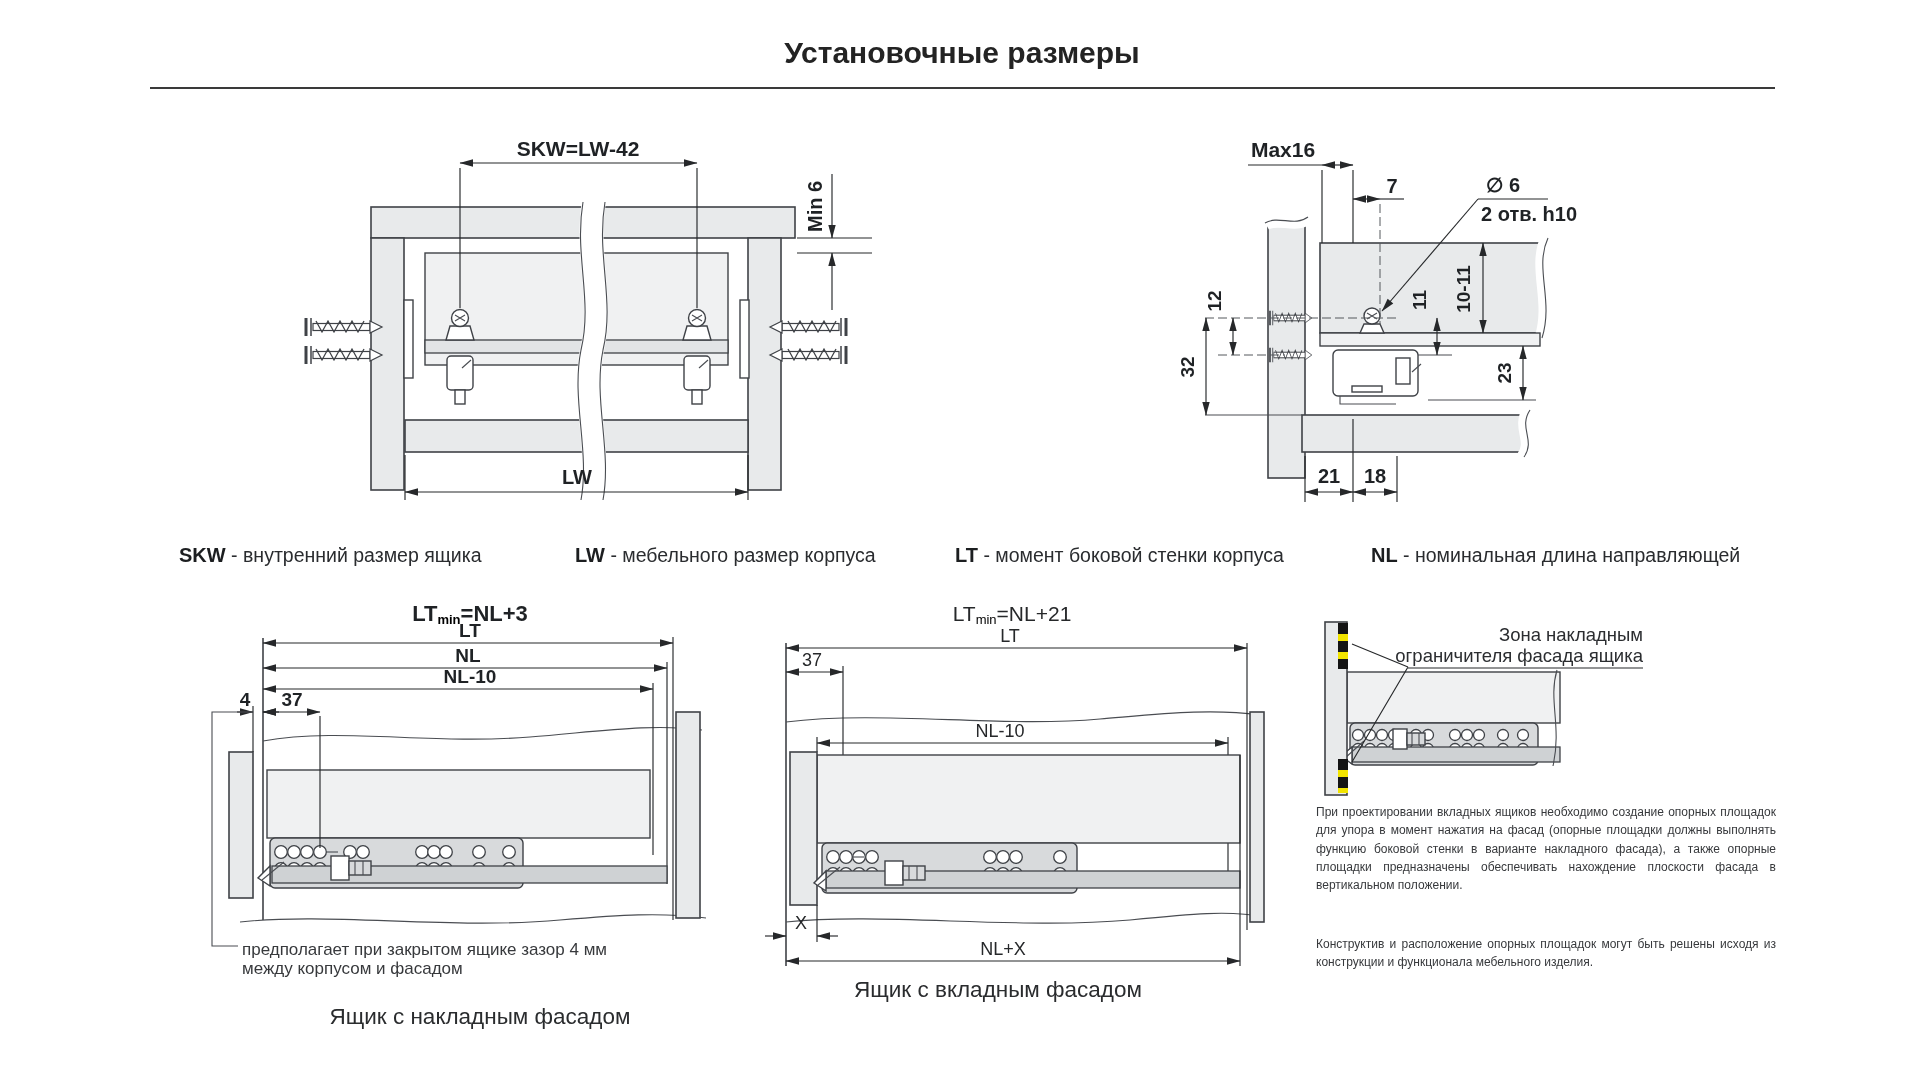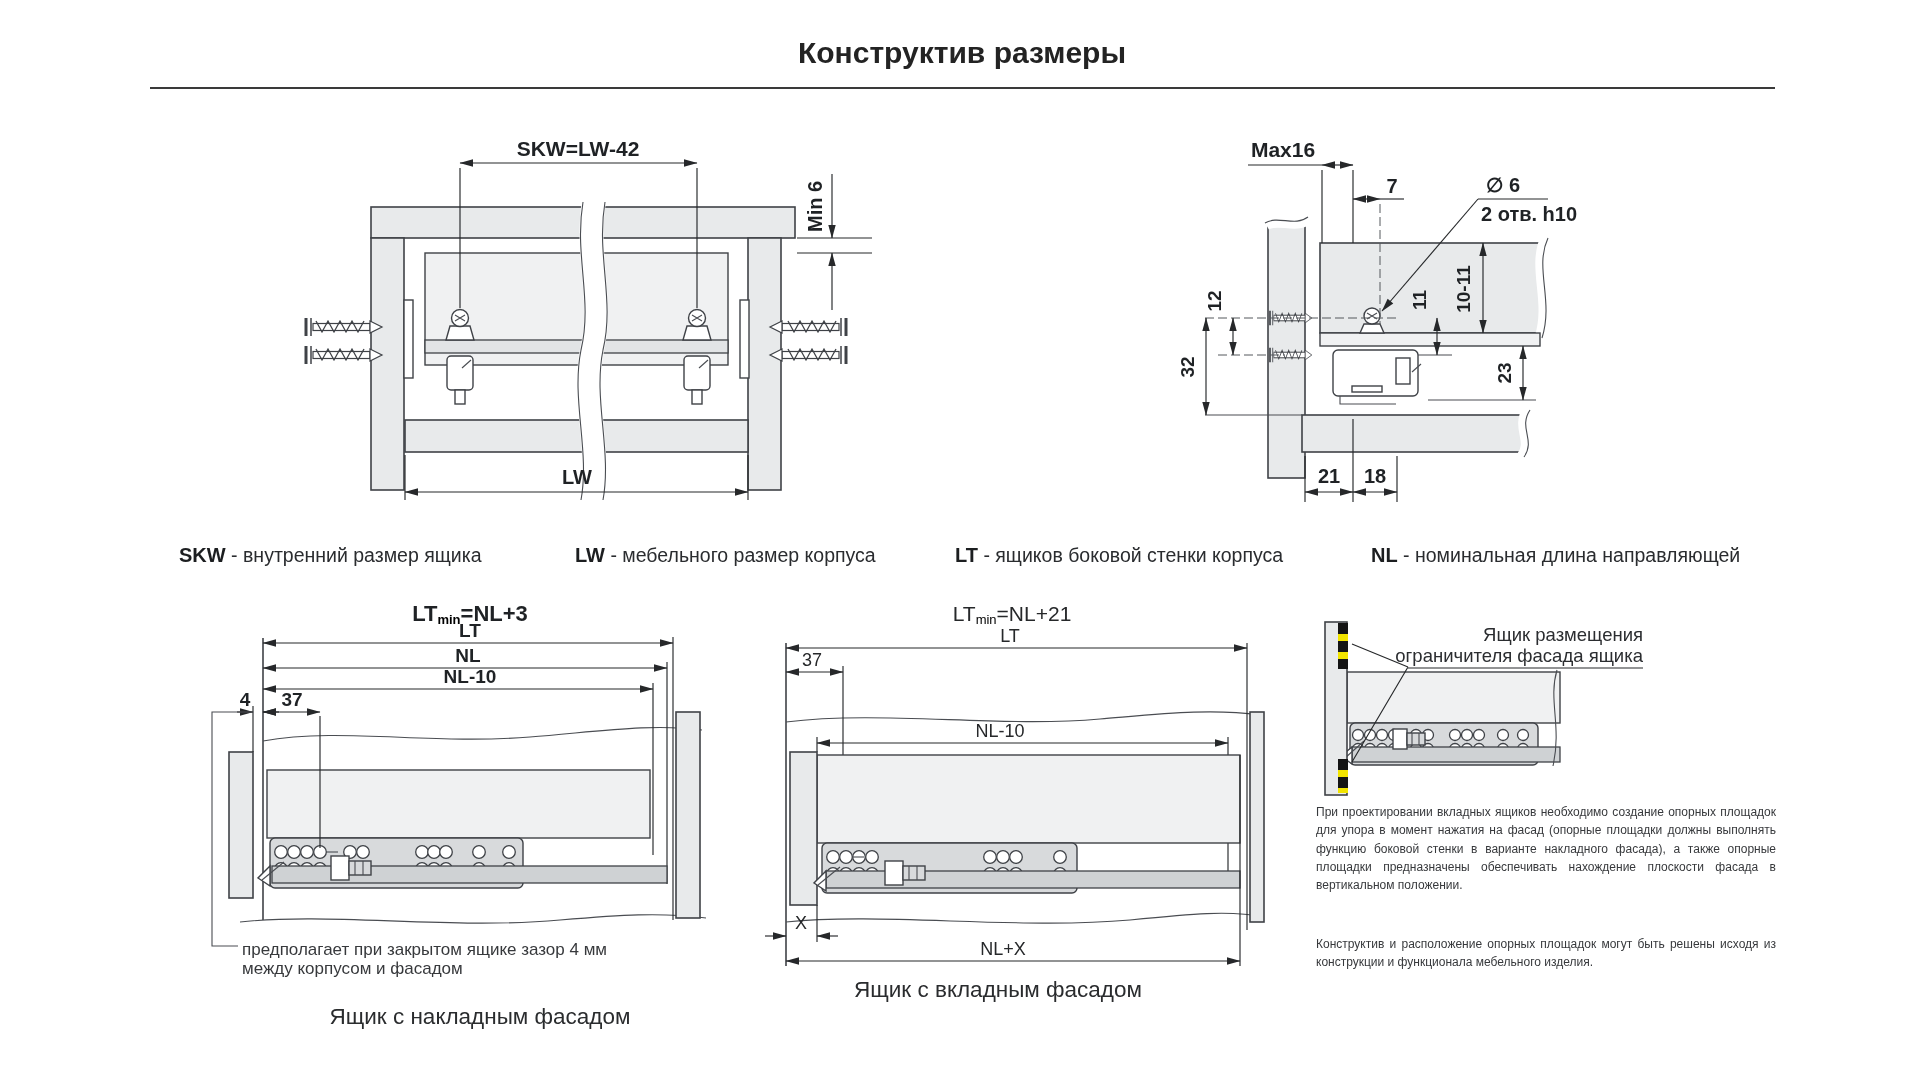--- a/index.html
+++ b/index.html
@@ -333,48 +333,48 @@
       <rect x="1338" y="623" width="10" height="46" fill="#f2e400"></rect>
       <line x1="1343" y1="623" x2="1343" y2="669" stroke="#141414" stroke-width="10" stroke-dasharray="11 7"></line>
       <rect x="1338" y="759" width="10" height="34" fill="#f2e400"></rect>
       <line x1="1343" y1="759" x2="1343" y2="793" stroke="#141414" stroke-width="10" stroke-dasharray="11 7"></line>
     </g>
     <path d="M1408,667 L1352,644 M1408,667 L1352,762" class="dim"></path>
     <path d="M1408,668 H1643" class="dim"></path>
   </g>
 </svg>
 
-  <div class="htxt" id="title">Конструктив размеры</div>
+  <div class="htxt" id="title">Установочные размеры</div>
 
   <div class="htxt legend-item" style="left:179px;top:544px;">
     <b>SKW</b>
     <span>- внутренний размер ящика</span>
   </div>
   <div class="htxt legend-item" style="left:575px;top:544px;">
     <b>LW</b>
     <span>- мебельного размер корпуса</span>
   </div>
   <div class="htxt legend-item" style="left:955px;top:544px;">
     <b>LT</b>
-    <span>- ящиков боковой стенки корпуса</span>
+    <span>- момент боковой стенки корпуса</span>
   </div>
   <div class="htxt legend-item" style="left:1371px;top:544px;">
     <b>NL</b>
     <span>- номинальная длина направляющей</span>
   </div>
 
   <div class="htxt" id="note-bl">
     <div>предполагает при закрытом ящике зазор 4 мм</div>
     <div>между корпусом и фасадом</div>
   </div>
 
   <div class="htxt caption" id="cap-bl">Ящик с накладным фасадом</div>
   <div class="htxt caption" id="cap-bm">Ящик с вкладным фасадом</div>
 
   <div class="htxt" id="zone-label">
-    <div>Ящик размещения</div>
+    <div>Зона накладным</div>
     <div>ограничителя фасада ящика</div>
   </div>
 
   <div class="htxt para" id="p1">При проектировании вкладных ящиков необходимо создание опорных площадок для упора в момент нажатия на фасад (опорные площадки должны выполнять функцию боковой стенки в варианте накладного фасада), а также опорные площадки предназначены обеспечивать нахождение плоскости фасада в вертикальном положении.</div>
   <div class="htxt para" id="p2">Конструктив и расположение опорных площадок могут быть решены исходя из конструкции и функционала мебельного изделия.</div>
 
 </div>
 
 </body></html>

